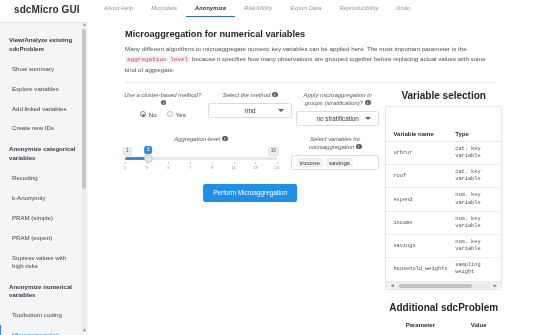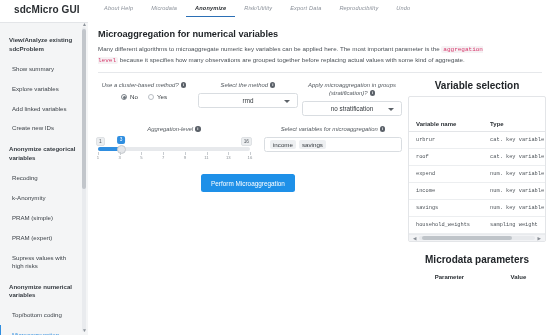--- a/index.html
+++ b/index.html
@@ -2,42 +2,42 @@
 <html><head>
 <meta charset="utf-8">
 <style>
   * { box-sizing: border-box; margin: 0; padding: 0; }
   html, body {
     width: 550px; height: 335px;
     font-family: "Liberation Sans", sans-serif;
     background: #ffffff;
     overflow: hidden;
   }
-  .app { position: relative; width: 550px; height: 335px; background:#fff; }
+  .app { position: relative; width: 502px; height: 335px; background:#fff; }
 
   
   .topbar {
     height: 22px; display:flex; align-items:flex-start;
     background:#fff;
   }
   .brand {
     width: 95px; padding-left: 14px; padding-top: 4px;
     font-size: 10px; font-weight: bold; color:#2b2f33; letter-spacing:.1px;
   }
   .navtabs { display:flex; gap: 0px; padding-top: 3px; }
   .navtab {
     font-size: 5.6px; color:#8a9099; font-style: italic;
     padding: 2px 9px 5px 9px; white-space:nowrap;
     border-bottom: 1.6px solid transparent;
     letter-spacing:.15px;
   }
   .navtab.active { color:#2b2f33; border-bottom-color:#2b6fb5; font-weight:bold; }
 
   
-  .body { display:flex; height: 313px; }
+  .body { display:flex; height: 313px; gap: 27px; }
 
   
   .sidebar {
     width: 88px; background:#f4f5f6; border-top:1px solid #e3e5e8;
     position:relative; overflow:hidden; flex:none;
   }
   .sb-inner { padding: 6px 0 0 0; }
   .sb-group {
     font-size: 6.1px; font-weight:bold; color:#343a40;
     padding: 7px 9px 5px 9px; line-height: 1.45;
@@ -396,21 +396,21 @@
             <div class="hscroll">
               <span class="hs-left">◀</span>
               <span class="hs-track">
                   <span class="hs-thumb"></span>
                 </span>
               <span class="hs-right">▶</span>
             </div>
           </div>
 
           <div class="panel2">
-            <div class="panel-title">Microdata parameters</div>
+            <div class="panel-title">Additional sdcProblem</div>
             <div class="t-head2">
               <div class="p1">Parameter</div>
               <div class="p2">Value</div>
             </div>
           </div>
         </div>
 
       </div>
     </div>
   </div>

